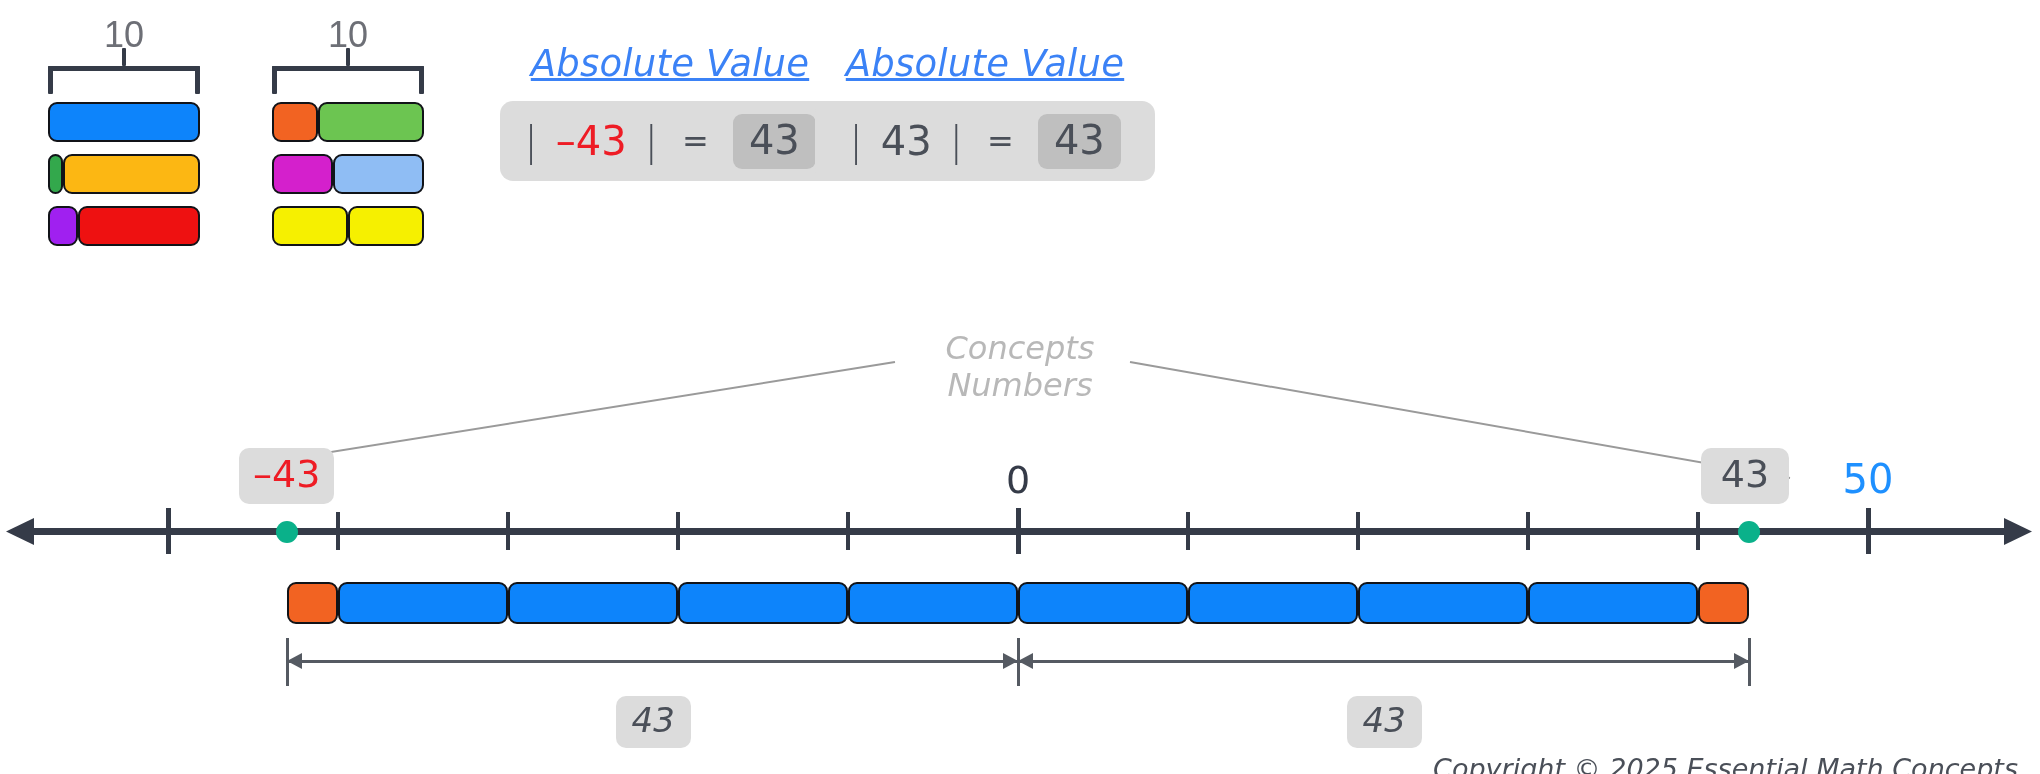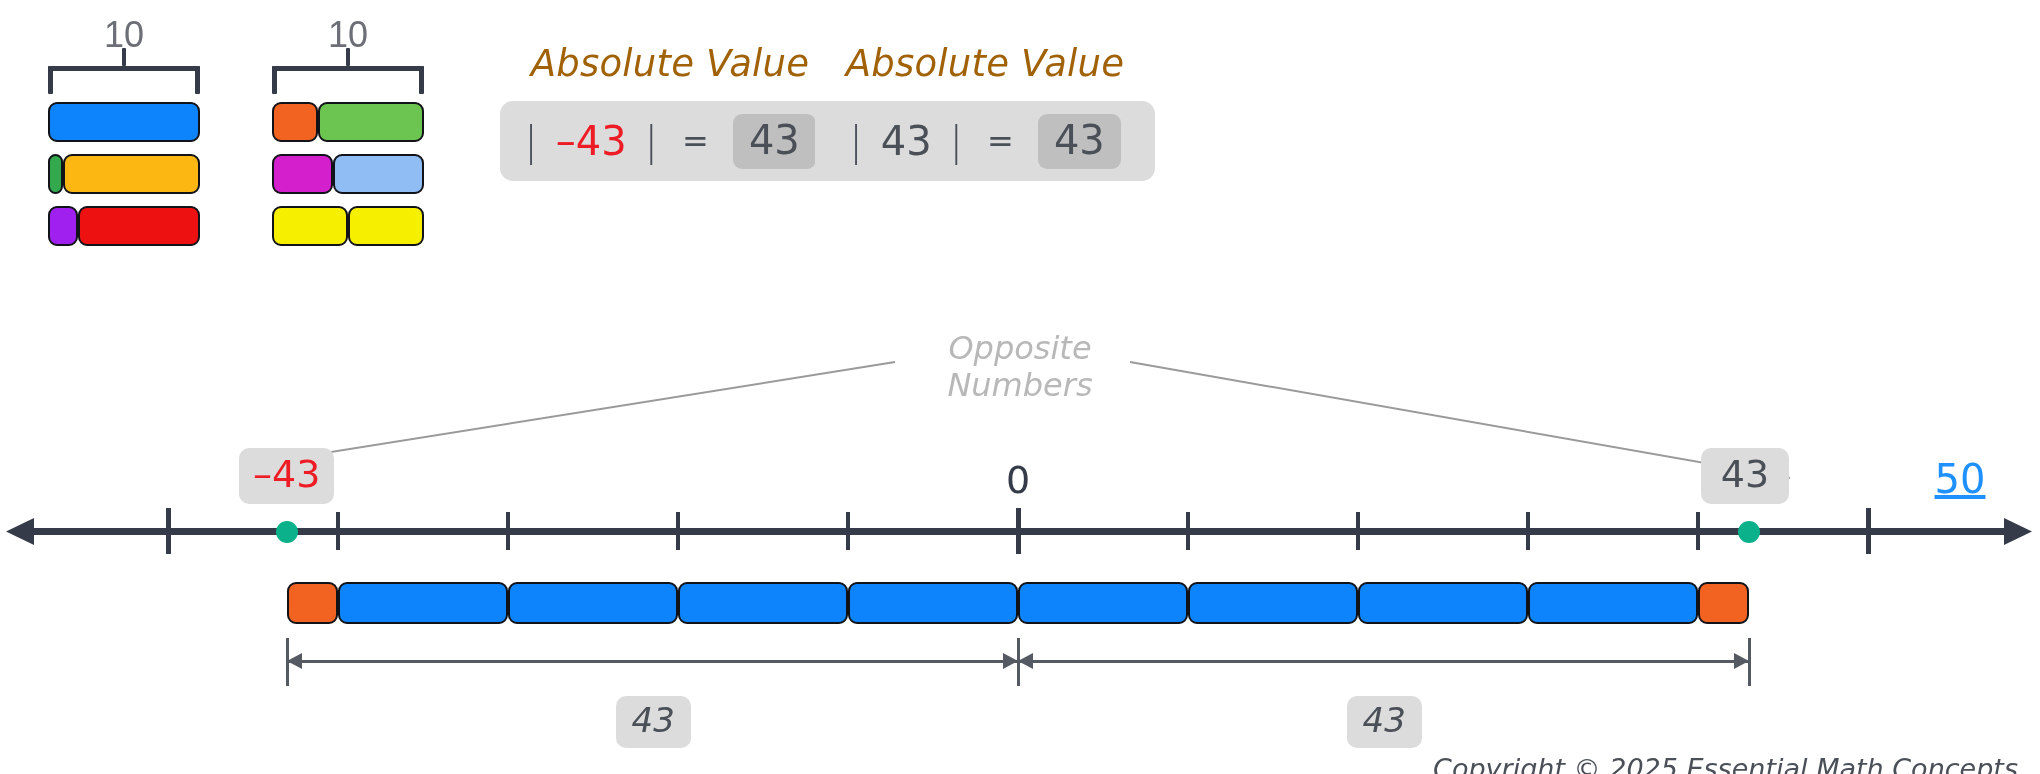--- a/index.html
+++ b/index.html
@@ -22,22 +22,23 @@
   .brace .stem{position:absolute;left:50%;margin-left:-2px;top:-8px;width:4px;height:18px;background:#353b48;border-radius:1px;}
 
   .barrow{position:relative;height:40px;width:100%;margin-top:12px;}
   .blk{
     position:absolute;top:0;height:40px;box-sizing:border-box;
     border:2.5px solid #111318;border-radius:9px;
   }
 
   
   .av-title{
-    font-size:37px;font-style:italic;color:#a16207;text-align:center;width:100%;
+    font-size:37px;font-style:italic;color:#3b82f6;text-align:center;width:100%;
     letter-spacing:.2px;
+    text-decoration:underline;
   }
   .av-box{
     background:#dcdcdc;border-radius:13px;
     display:flex;align-items:center;justify-content:center;
     gap:18px;height:80px;
   }
   .av-bar{font-size:40px;color:#4a4f58;font-weight:300;}
   .av-val{font-size:40px;}
   .av-val.red{color:#ee1c25;}
   .av-val.dark{color:#4a4f58;}
@@ -154,21 +155,21 @@
   <div class="av-title">Absolute Value</div>
   <div class="av-box" style="margin-top:16px;">
     <span class="av-bar">|</span>
     <span class="av-val dark">43</span>
     <span class="av-bar">|</span>
     <span class="av-eq">=</span>
     <span class="av-res">43</span>
   </div>
 </div>
 
-<div class="abs opp-text" style="left:880px;top:330px;width:280px;">Opposite
+<div class="abs opp-text" style="left:880px;top:330px;width:280px;">Concepts
 Numbers</div>
 
 <svg class="abs" width="2040" height="774" style="left:0;top:0;pointer-events:none;">
   <line x1="250" y1="465" x2="895" y2="362" stroke="#9a9a9a" stroke-width="2"></line>
   <line x1="1790" y1="478" x2="1130" y2="362" stroke="#9a9a9a" stroke-width="2"></line>
 </svg>
 
 <div class="abs" style="left:0;top:0;width:2040px;height:774px;" id="numberline-layer">
     <div class="nl-axis" style="left: 14px; width: 2008px; top: 528px;"></div>
     <svg width="2040" height="774" style="position: absolute; left: 0px; top: 0px;">
@@ -179,21 +180,21 @@
     <div class="nl-tick" style="height: 38px; top: 512px; left: 336px;"></div>
     <div class="nl-tick" style="height: 38px; top: 512px; left: 506px;"></div>
     <div class="nl-tick" style="height: 38px; top: 512px; left: 676px;"></div>
     <div class="nl-tick" style="height: 38px; top: 512px; left: 846px;"></div>
     <div class="nl-tick major" style="height: 46px; top: 508px; left: 1016px;"></div>
     <div class="nl-tick" style="height: 38px; top: 512px; left: 1186px;"></div>
     <div class="nl-tick" style="height: 38px; top: 512px; left: 1356px;"></div>
     <div class="nl-tick" style="height: 38px; top: 512px; left: 1526px;"></div>
     <div class="nl-tick" style="height: 38px; top: 512px; left: 1696px;"></div>
     <div class="nl-tick major" style="height: 46px; top: 508px; left: 1866px;"></div>
-    <div class="nl-end-label pos" style="left: 1890px; top: 456px; width: 140px; text-decoration: underline;">50</div>
+    <div class="nl-end-label pos" style="left: 1798px; top: 456px; width: 140px;">50</div>
     <div class="nl-zero" style="left: 958px; top: 458px; width: 120px;">0</div>
     <div class="nl-dot" style="background: rgb(10, 177, 138); left: 276px; top: 521px;"></div>
     <div class="chip red" style="top: 448px; left: 239px; min-width: 60px;">–43</div>
     <div class="nl-dot" style="background: rgb(10, 177, 138); left: 1738px; top: 521px;"></div>
     <div class="chip dark" style="top: 448px; left: 1701px; min-width: 60px;">43</div>
     <div class="strip-blk" style="background: rgb(242, 99, 34); left: 287px; width: 51px; top: 582px; z-index: 30;"></div>
     <div class="strip-blk" style="background: rgb(13, 132, 251); left: 338px; width: 170px; top: 582px; z-index: 29;"></div>
     <div class="strip-blk" style="background: rgb(13, 132, 251); left: 508px; width: 170px; top: 582px; z-index: 28;"></div>
     <div class="strip-blk" style="background: rgb(13, 132, 251); left: 678px; width: 170px; top: 582px; z-index: 27;"></div>
     <div class="strip-blk" style="background: rgb(13, 132, 251); left: 848px; width: 170px; top: 582px; z-index: 26;"></div>

